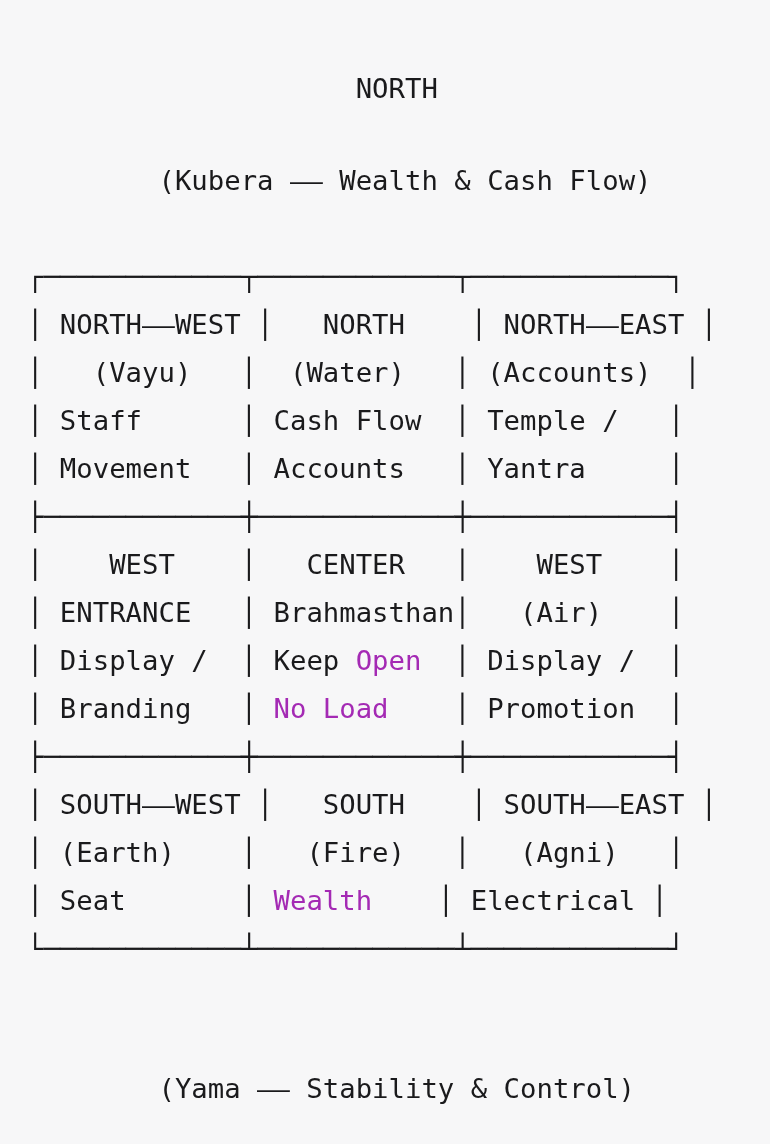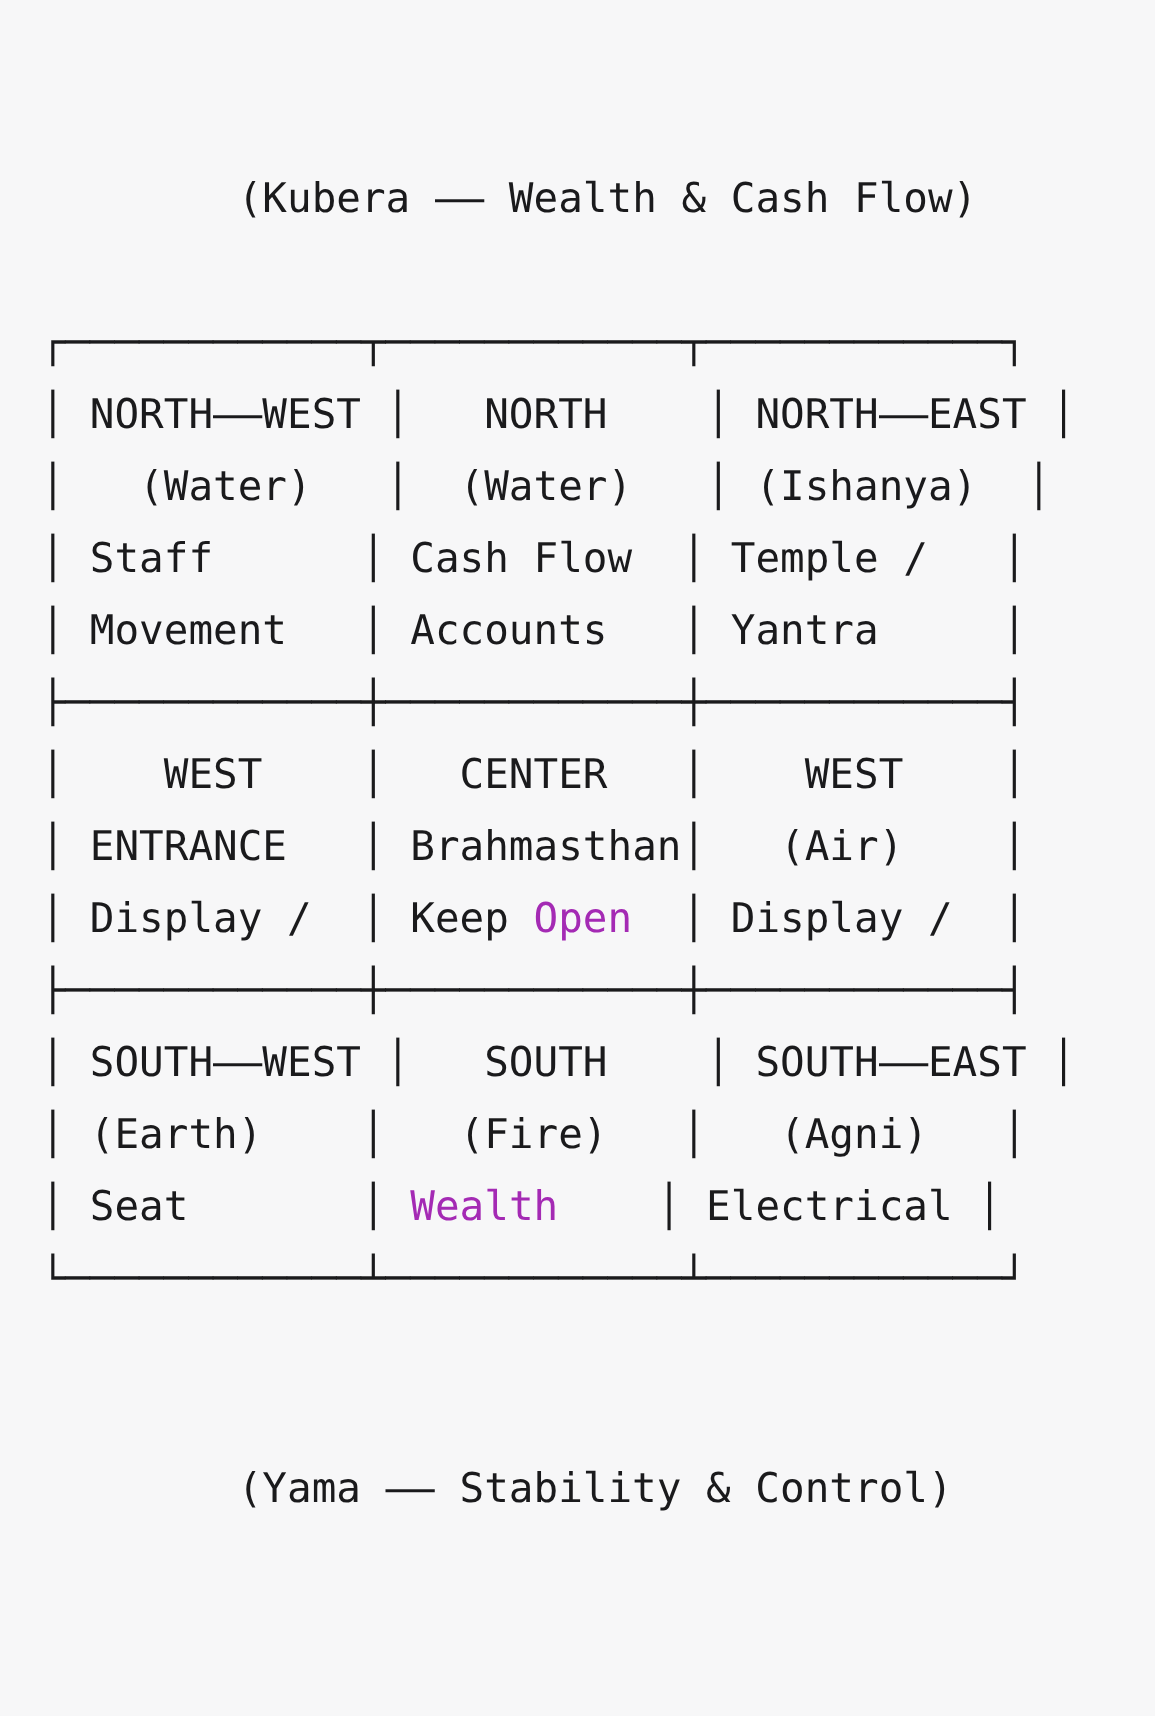--- a/index.html
+++ b/index.html
@@ -33,32 +33,34 @@
     width: 2ch;
     transform: scaleX(2);
     transform-origin: 0 50%;
   }
 </style>
 </head>
 <body>
 
 <div class="page">
   <div class="art">
+    <div class="line indent-20">NORTH</div>
     <div class="line indent-8">(Kubera <span class="dash">—</span> Wealth &amp; Cash Flow)</div>
     <div class="line"></div>
     <div id="grid-lines">
         <div class="line">┌────────────┬────────────┬────────────┐</div>
         <div class="line">│ NORTH<span class="dash">—</span>WEST │   NORTH    │ NORTH<span class="dash">—</span>EAST │</div>
-        <div class="line">│   (Water)   │  (Water)   │ (Ishanya)  │</div>
+        <div class="line">│   (Vayu)   │  (Water)   │ (Accounts)  │</div>
         <div class="line">│ Staff      │ Cash Flow  │ Temple /   │</div>
         <div class="line">│ Movement   │ Accounts   │ Yantra     │</div>
         <div class="line">├────────────┼────────────┼────────────┤</div>
         <div class="line">│    WEST    │   CENTER   │    WEST    │</div>
         <div class="line">│ ENTRANCE   │ Brahmasthan│   (Air)    │</div>
         <div class="line">│ Display /  │ Keep <span class="hl">Open</span>  │ Display /  │</div>
+        <div class="line">│ Branding   │ <span class="hl">No Load</span>    │ Promotion  │</div>
         <div class="line">├────────────┼────────────┼────────────┤</div>
         <div class="line">│ SOUTH<span class="dash">—</span>WEST │   SOUTH    │ SOUTH<span class="dash">—</span>EAST │</div>
         <div class="line">│ (Earth)    │   (Fire)   │   (Agni)   │</div>
         <div class="line">│ Seat       │ <span class="hl">Wealth</span>    │ Electrical │</div>
         <div class="line">└────────────┴────────────┴────────────┘</div>
       </div>
     <div class="line"></div>
     <div class="line indent-8">(Yama <span class="dash">—</span> Stability &amp; Control)</div>
   </div>
 </div>

